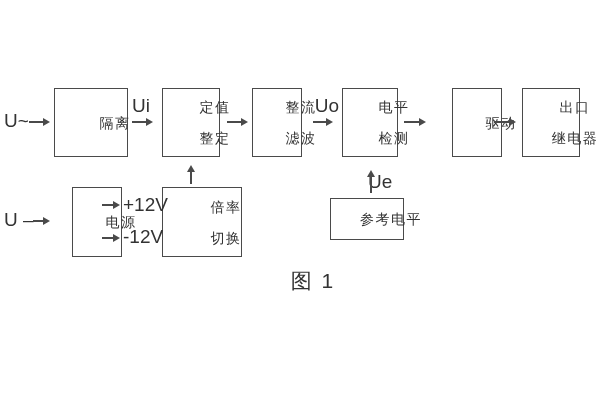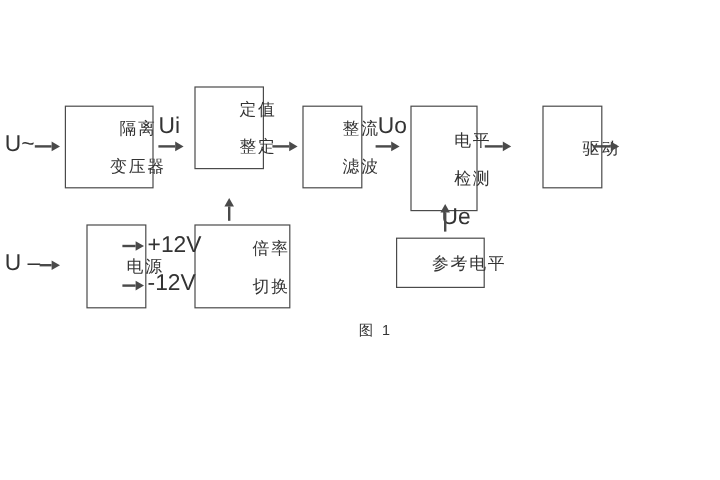--- a/index.html
+++ b/index.html
@@ -26,51 +26,54 @@
     content:""; position:absolute; right:-7px; top:-3.3px; width:0; height:0;
     border-left:7px solid var(--line,#4a4a4a);
     border-top:4px solid transparent; border-bottom:4px solid transparent;
   }
   .arrow-u { position:absolute; width:1.6px; background:var(--line,#4a4a4a); }
   .arrow-u::before {
     content:""; position:absolute; top:-7px; left:-3.3px; width:0; height:0;
     border-bottom:7px solid var(--line,#4a4a4a);
     border-left:4px solid transparent; border-right:4px solid transparent;
   }
-  .caption { position:absolute; font-size:12px; letter-spacing:2px; }
+  .caption { position:absolute; font-size:21px; letter-spacing:2px; }
 </style>
 </head>
 <body>
 
 <div class="canvas" style="--line: #4a4a4a; --text: #333333; --bg: #ffffff;">
 
   <div class="box" style="left:54px;top:88px;width:74px;height:69px">
     <span>隔离</span>
-    <span>变压器</span>
   </div>
 
-  <div class="box" style="left:162px;top:72px;width:58px;height:69px">
+  <div class="box" style="left:162px;top:88px;width:58px;height:69px">
     <span>定值</span>
     <span>整定</span>
   </div>
 
   <div class="box" style="left:252px;top:88px;width:48px;height:69px">
     <span>整流</span>
     <span>滤波</span>
   </div>
 
-  <div class="box" style="left:342px;top:88px;width:56px;height:88px">
+  <div class="box" style="left:342px;top:88px;width:56px;height:69px">
     <span>电平</span>
     <span>检测</span>
   </div>
 
   <div class="box" style="left:452px;top:88px;width:49px;height:69px">
     <span>驱动</span>
   </div>
 
+  <div class="box" style="left:522px;top:88px;width:58px;height:69px">
+    <span>出口</span>
+    <span>继电器</span>
+  </div>
 
   <div class="box" style="left:72px;top:187px;width:48px;height:70px">
     <span>电源</span>
   </div>
 
   <div class="box" style="left:162px;top:187px;width:80px;height:70px">
     <span>倍率</span>
     <span>切换</span>
   </div>
 

